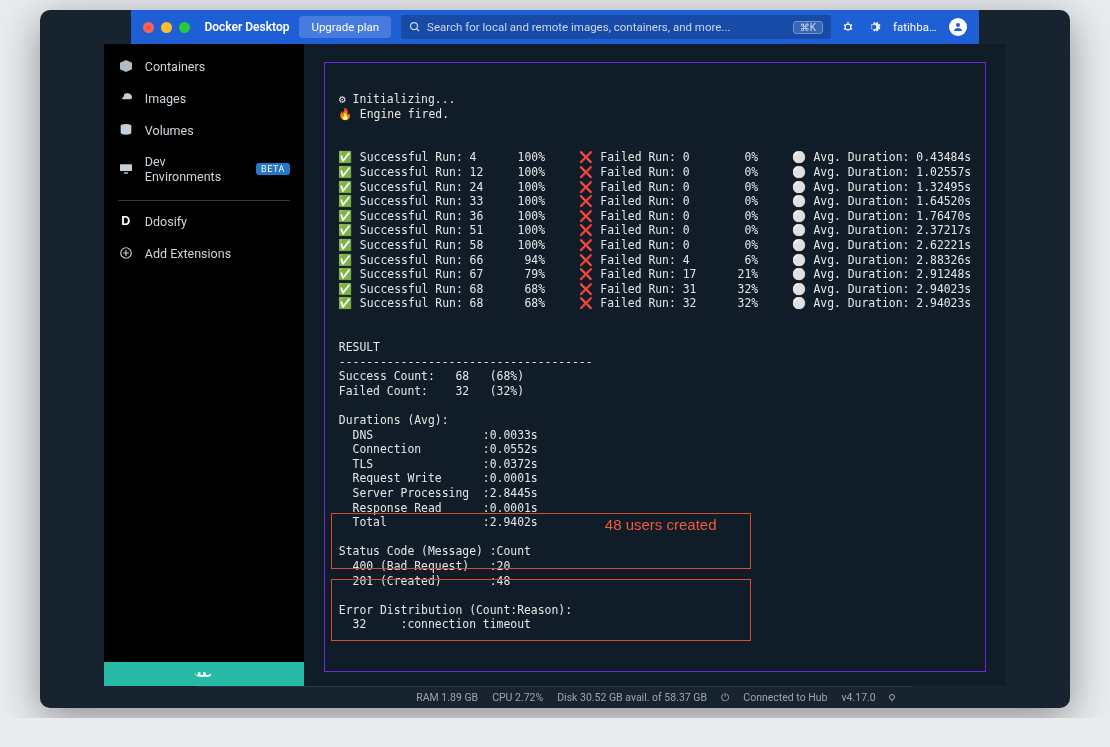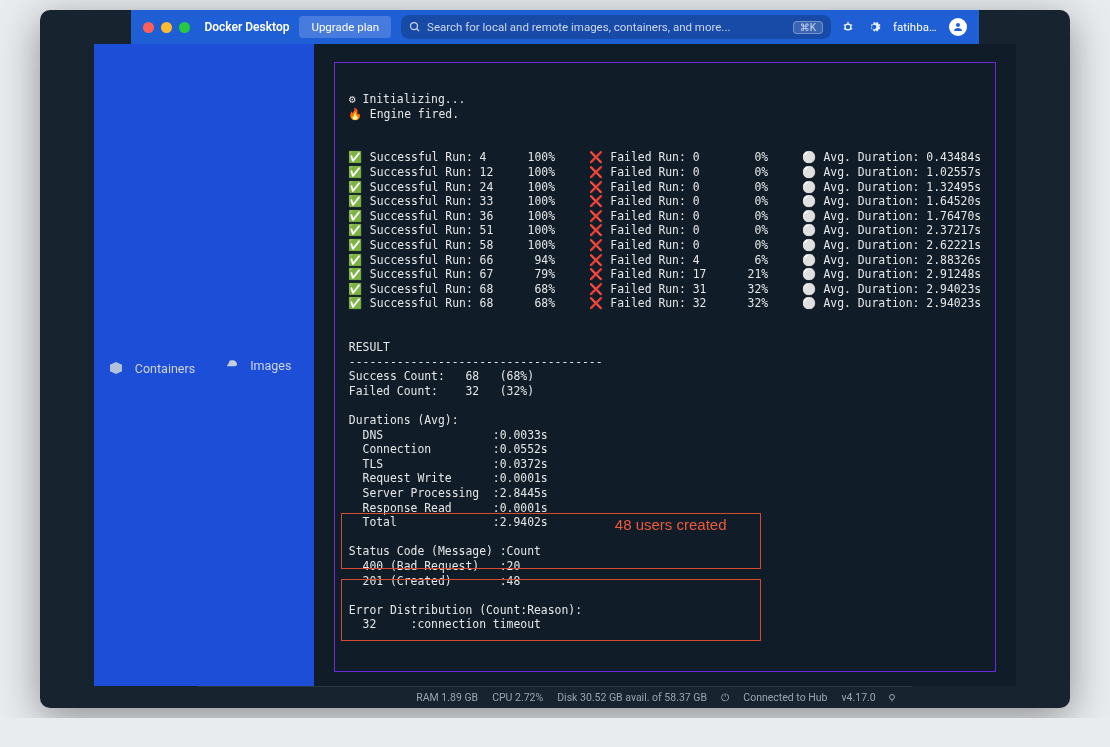--- a/index.html
+++ b/index.html
@@ -42,46 +42,46 @@
     padding: 4px 12px;
     border-radius: 4px;
     font-size: 11.5px;
     cursor: pointer;
   }
   .search-wrap { flex: 1; display:flex; justify-content:center; }
   .search {
     background: rgba(0,0,0,0.22);
     width: 430px;
     height: 24px;
-    border-radius: 8px;
+    border-radius: 2px;
     display: flex;
     align-items: center;
     padding: 0 8px;
     gap: 6px;
     color: #cdd9f0;
     font-size: 11.5px;
   }
   .kbd {
     background: rgba(255,255,255,0.15);
     border: 1px solid rgba(255,255,255,0.3);
     padding: 0 6px;
     border-radius: 4px;
     font-size: 10px;
     margin-left: auto;
   }
   .tb-icons { display:flex; gap: 12px; align-items:center; color:#fff; }
   .avatar { width:18px; height:18px; background:#fff; border-radius:50%; display:flex; align-items:center; justify-content:center; color:#1f5fd6; font-size:12px;}
   .body { display:flex; flex:1; min-height: 640px; }
   .sidebar {
-    width: 220px;
-    background: #1d4ed8;
+    width: 200px;
+    background: #000000;
     color: #cdd5dd;
     font-size: 12.5px;
     display:flex;
-    flex-direction:row;
+    flex-direction:column;
   }
   .nav-item {
     display:flex;
     align-items:center;
     gap: 11px;
     padding: 8px 14px;
     cursor:pointer;
   }
   .nav-item.top { margin-top: 6px; }
   .nav-icon { width:16px; height:16px; display:inline-flex; align-items:center; justify-content:center; color:#c4cfd9; }

